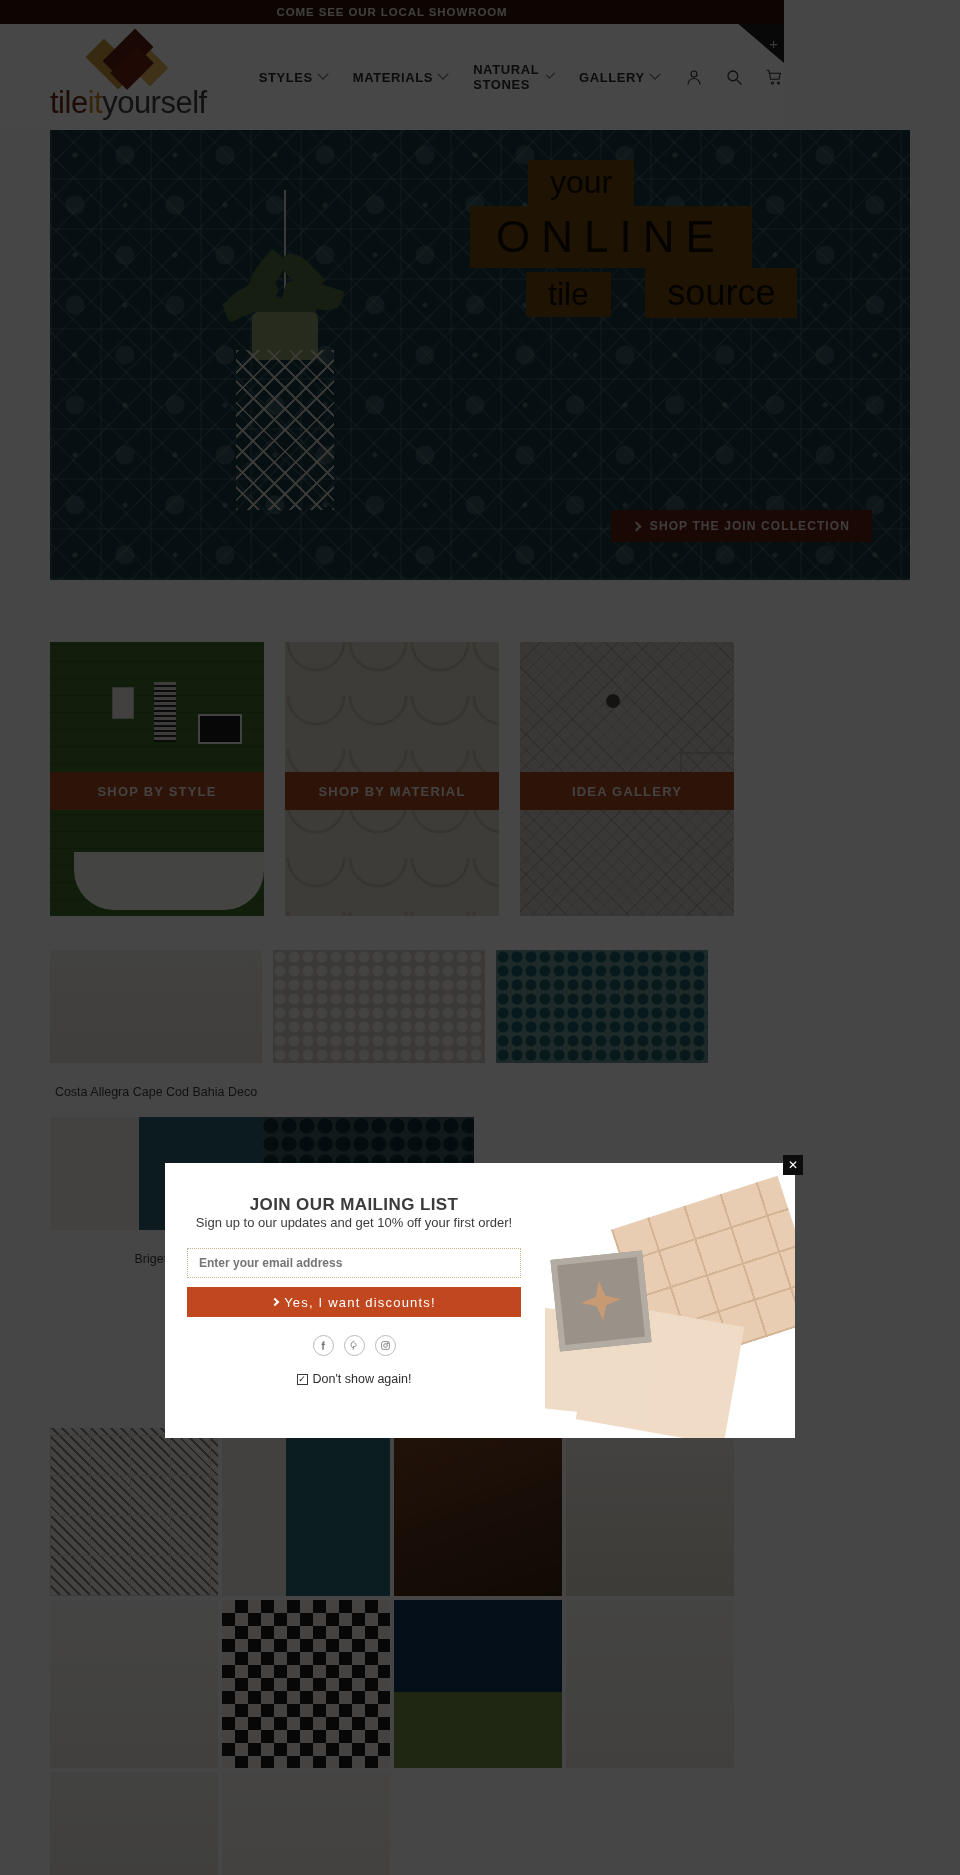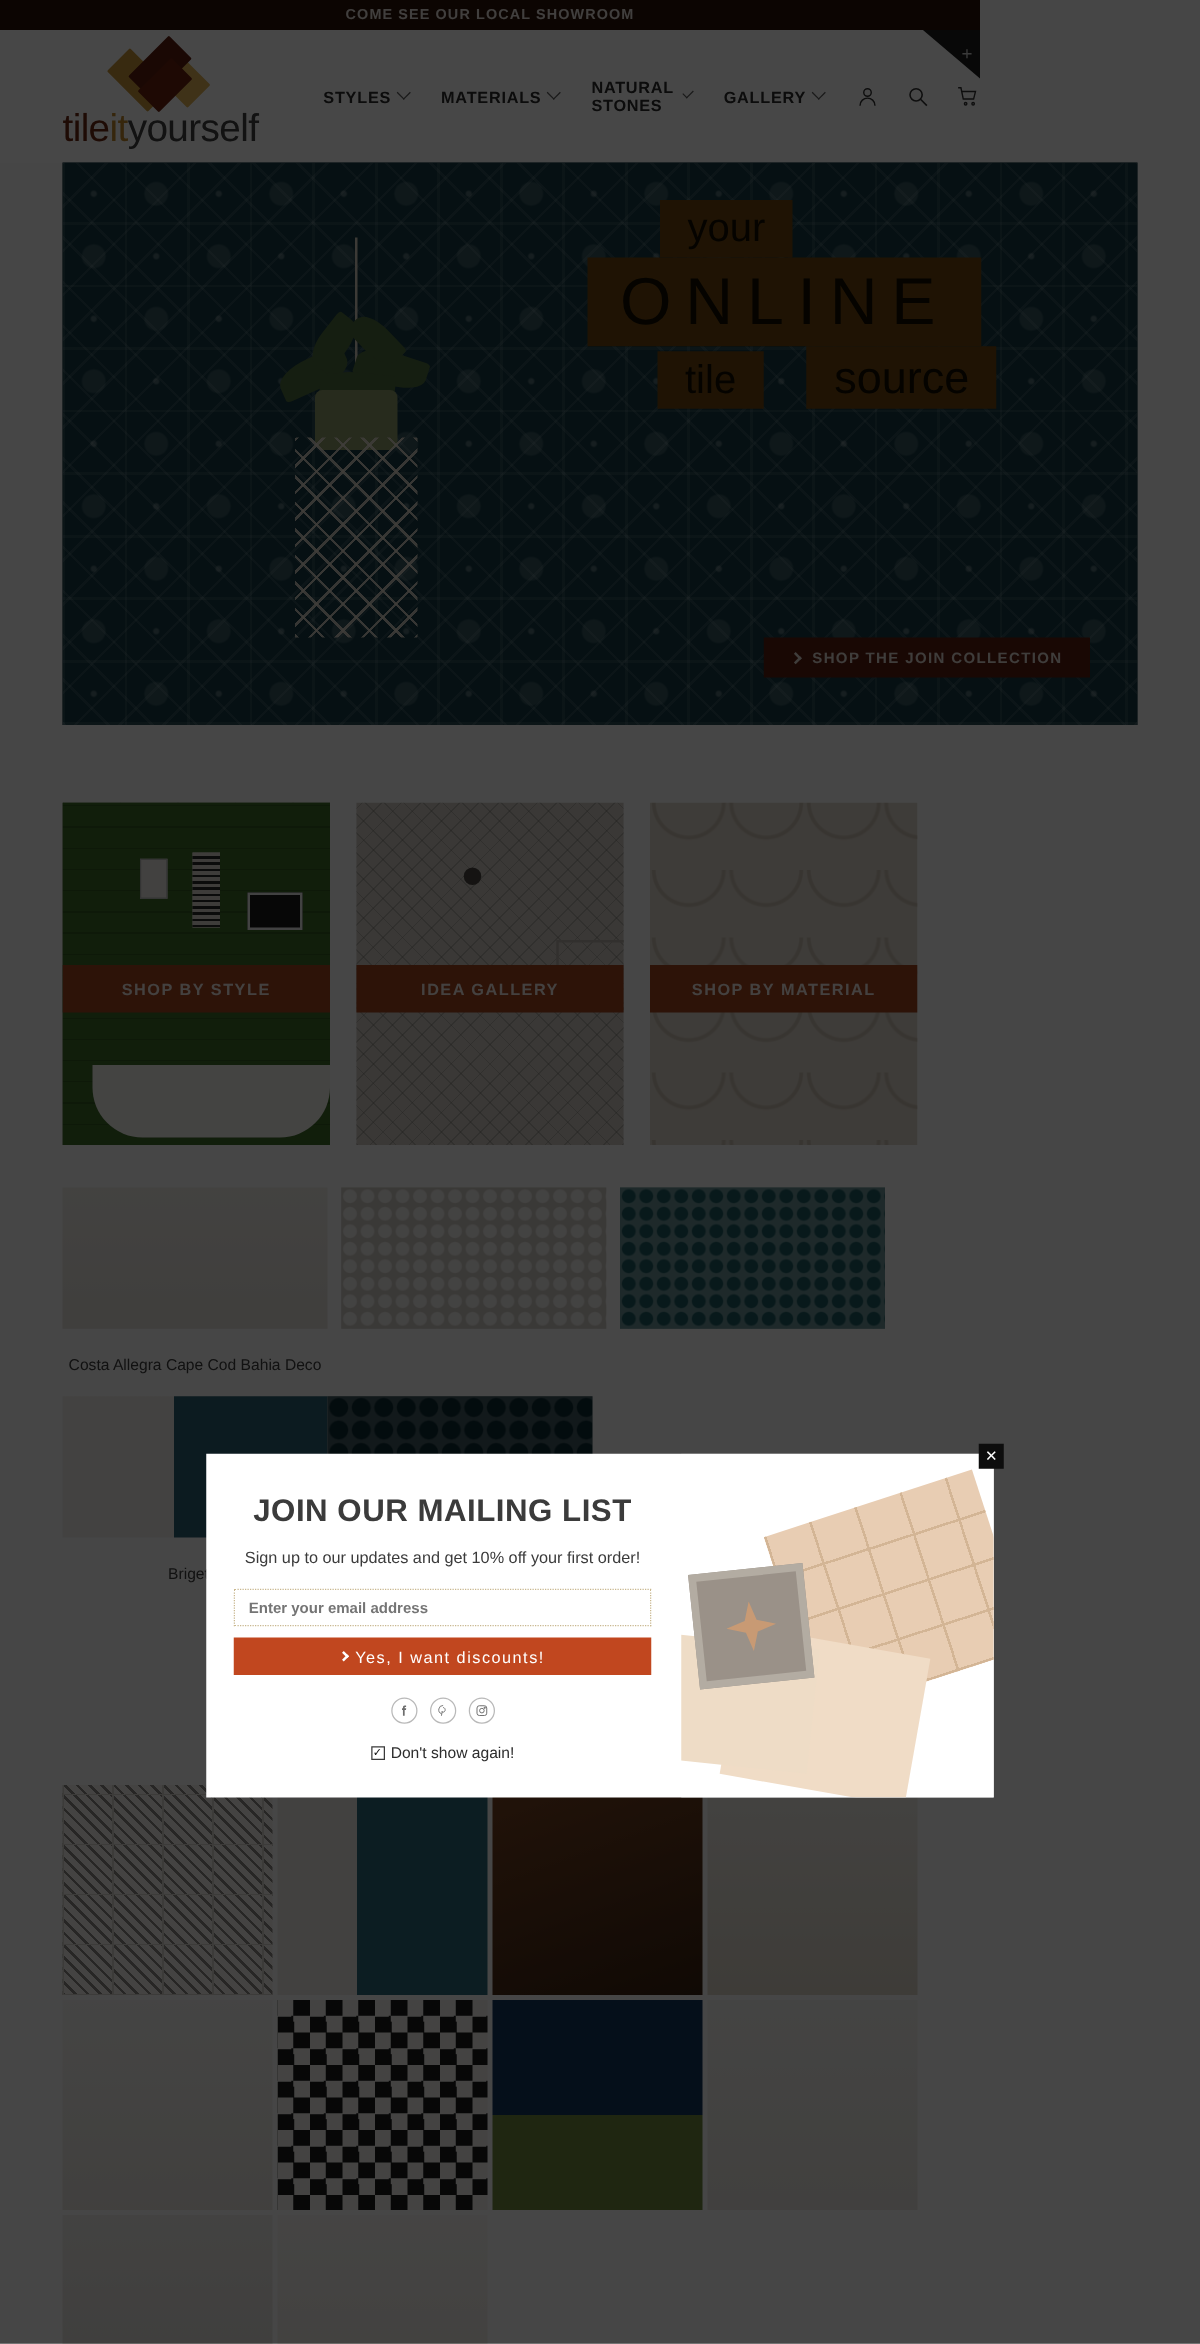--- a/index.html
+++ b/index.html
@@ -86,21 +86,21 @@
   .hero-plant .leaf{position:absolute;background:#4e6b3e;border-radius:50% 8% 50% 8%;}
   .hero-plant .rope{position:absolute;left:84px;top:0;width:2px;height:124px;background:#d8cfc0;}
   .hero-plant .macrame{position:absolute;left:36px;top:160px;width:98px;height:160px;
     background-image:repeating-linear-gradient(45deg,rgba(226,218,205,.85) 0 2px,transparent 2px 15px),
                      repeating-linear-gradient(-45deg,rgba(226,218,205,.85) 0 2px,transparent 2px 15px);}
 
   .hero-copy{position:absolute;left:420px;top:30px;width:330px;}
   .hl{display:inline-block;background:#6f4710;color:#120b03;font-family:Liberation Sans, sans-serif;
       padding:6px 22px;margin-bottom:0;line-height:1.05;}
   .hl-your{font-size:32px;margin-left:58px;}
-  .hl-online{font-size:53px;letter-spacing:11px;padding:8px 26px;font-weight:400;}
+  .hl-online{font-size:44px;letter-spacing:11px;padding:8px 26px;font-weight:400;}
   .hl-tile{font-size:32px;margin-left:56px;}
   .hl-source{font-size:36px;margin-left:30px;}
   .hero-cta{
     position:absolute;right:38px;bottom:38px;background:#5c1d11;color:#e2d9d3;
     padding:9px 22px;font-size:12px;font-weight:bold;letter-spacing:1.1px;
     display:flex;align-items:center;gap:10px;cursor:pointer;
   }
   .cta-chev{width:7px;height:7px;border-right:2px solid #e2d9d3;border-bottom:2px solid #e2d9d3;transform:rotate(-45deg);}
 
   
@@ -179,22 +179,21 @@
     background:rgba(0,0,0,.72);z-index:50;
   }
 
   
   .modal{
     position:absolute;left:165px;top:1163px;width:630px;height:275px;
     background:#ffffff;z-index:60;display:flex;overflow:hidden;
   }
   .modal-left{width:380px;padding:32px 24px 0 22px;}
   .modal-title{
-    font-size:25px;font-weight:bold;color:#3b3b3b;letter-spacing:.4px;text-align:center;
-    margin-bottom:14px;
+    font-size:17px;font-weight:bold;color:#3b3b3b;letter-spacing:.4px;text-align:center;
   }
   .modal-sub{font-size:13px;color:#3b3b3b;text-align:center;margin-bottom:18px;}
   .modal-input{
     width:100%;height:30px;border:1px dotted #c9b88f;background:#fff;
     font-size:12px;color:#5c5c5c;padding:0 11px;outline:none;font-family:"Liberation Sans", sans-serif;font-weight:bold;
   }
   .modal-btn{
     width:100%;height:30px;margin-top:9px;background:#c1471f;border:none;cursor:pointer;
     color:#fff;font-size:13px;letter-spacing:1.2px;font-family:"Liberation Sans", sans-serif;
     display:flex;align-items:center;justify-content:center;gap:6px;
@@ -331,32 +330,32 @@
         <div class="vent"></div>
           <div class="frame"></div>
           <div class="sign"></div>
           <div class="tub"></div>
       </div>
       <div class="cat-band">
         <span class="cat-label">SHOP BY STYLE</span>
       </div>
     </div>
     <div class="cat">
+      <div class="cat-img img-scallop"></div>
+      <div class="cat-band">
+        <span class="cat-label">SHOP BY MATERIAL</span>
+      </div>
+    </div>
+    <div class="cat">
       <div class="cat-img img-gallery">
         <div class="head"></div>
           <div class="niche"></div>
       </div>
       <div class="cat-band">
         <span class="cat-label">IDEA GALLERY</span>
-      </div>
-    </div>
-    <div class="cat">
-      <div class="cat-img img-scallop"></div>
-      <div class="cat-band">
-        <span class="cat-label">SHOP BY MATERIAL</span>
       </div>
     </div>
   </div>
 
   <div class="products">
     <div class="prod">
       <div class="prod-img pi1"></div>
       <div class="prod-title">Costa Allegra Cape Cod Bahia Deco</div>
     </div>
     <div class="prod">

